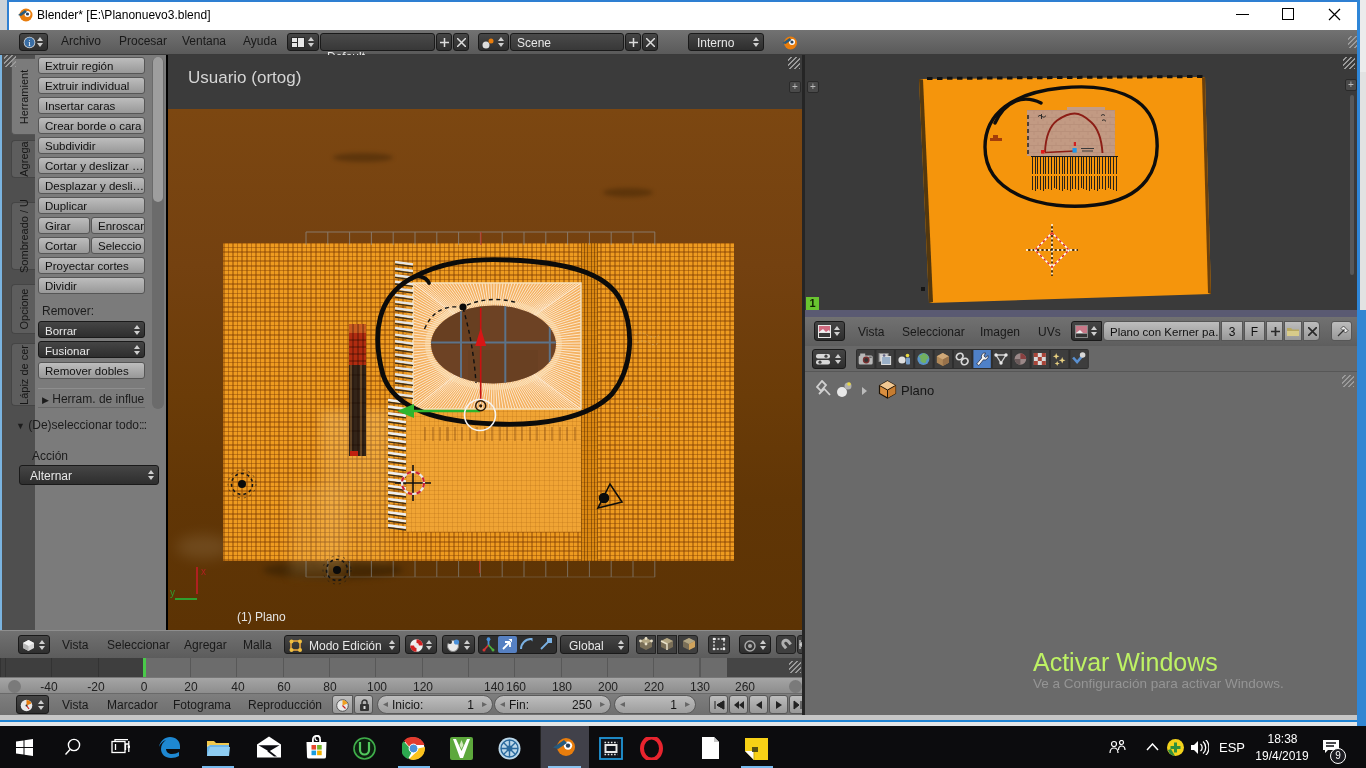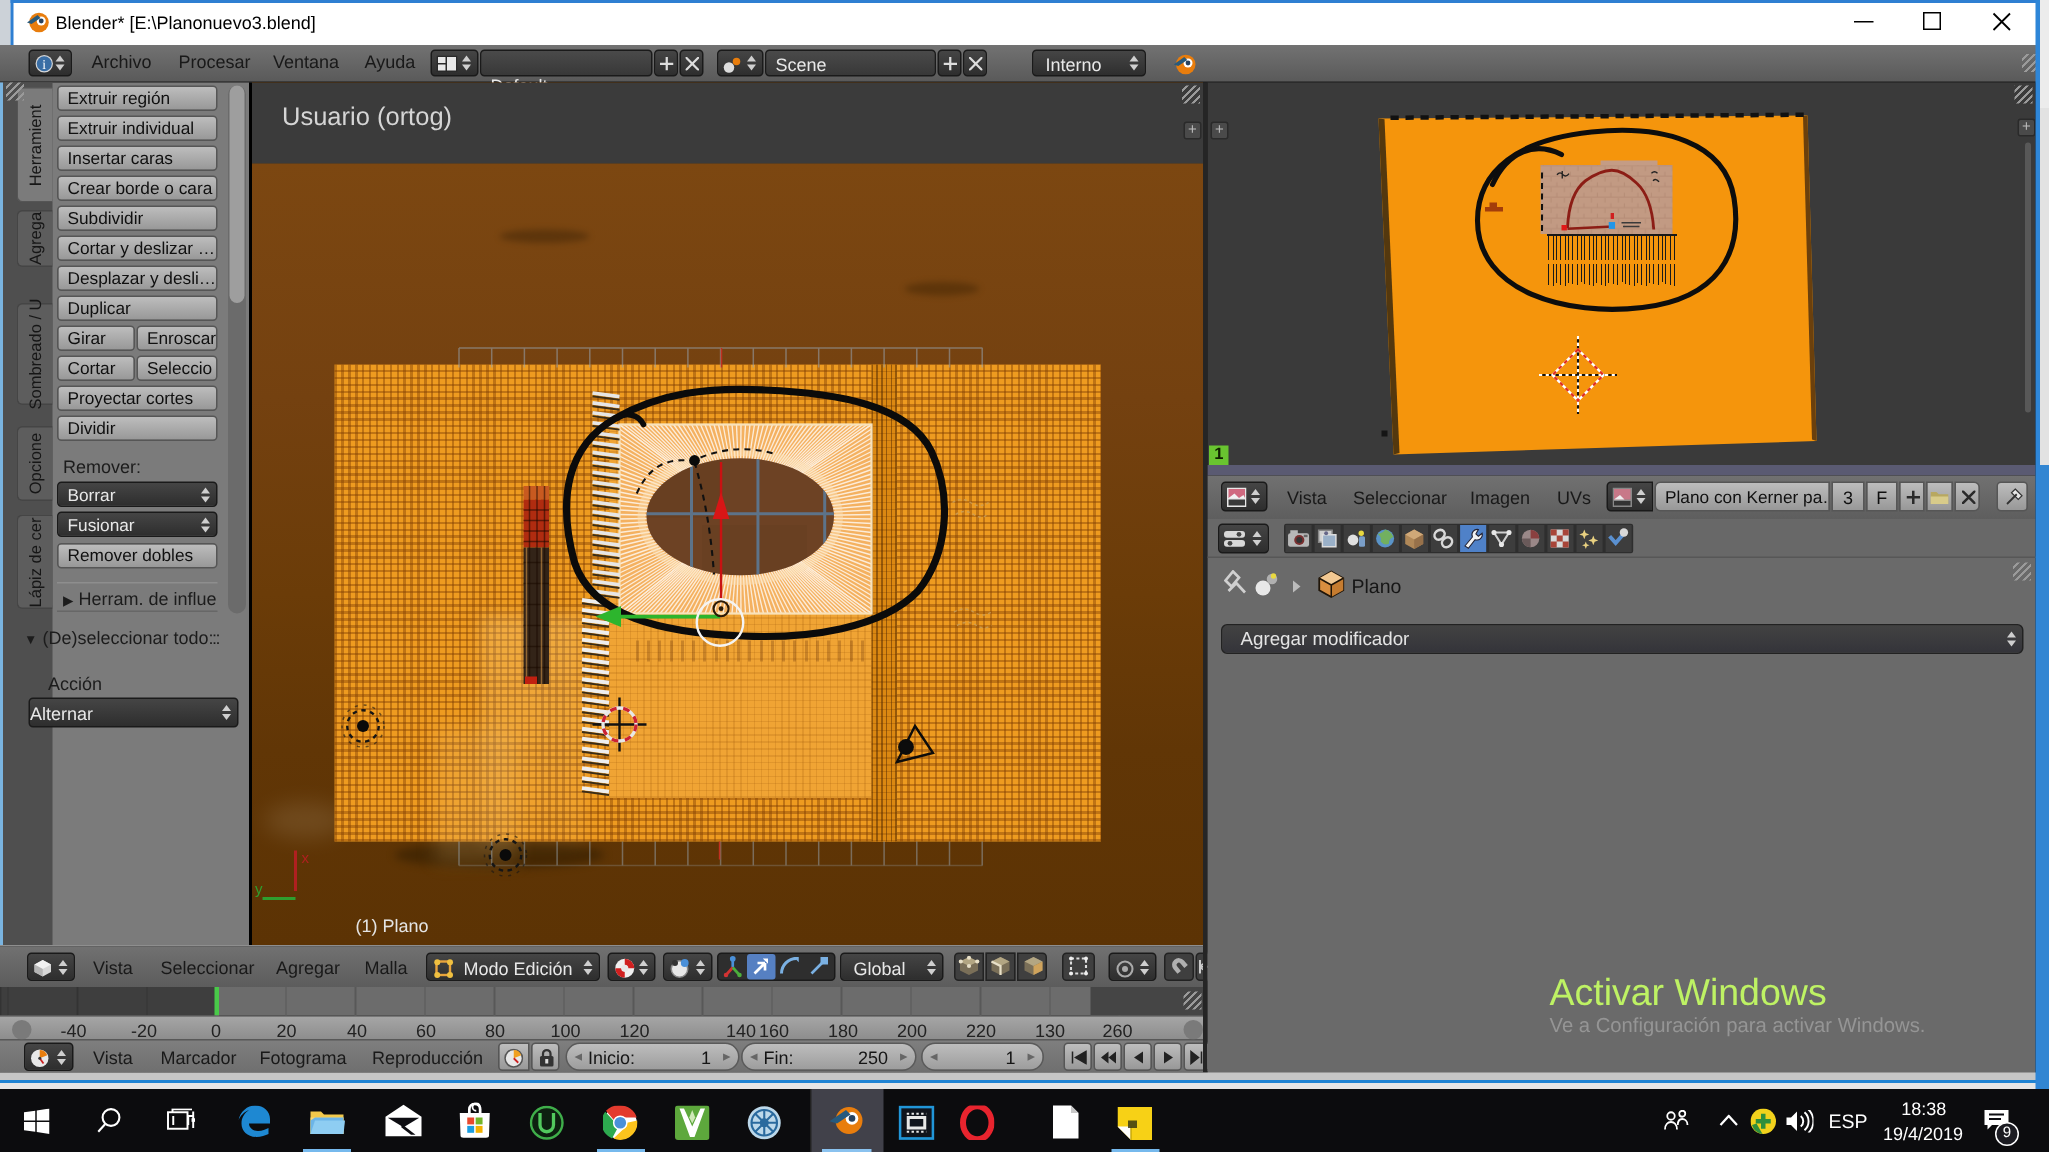--- a/index.html
+++ b/index.html
@@ -140,21 +140,21 @@
   <div class="lt abs tb" style="top:202px">Proyectar cortes</div>
   <div class="lt abs tb" style="top:222px">Dividir</div>
   <div class="abs" style="left:40px;top:249px;font-size:12px;color:#1c1c1c">Remover:</div>
   <div class="dk abs tb" style="top:266px;padding-top:3px">Borrar<div class="chev"></div></div>
   <div class="dk abs tb" style="top:286px;padding-top:3px">Fusionar<div class="chev"></div></div>
   <div class="lt abs tb" style="top:307px">Remover dobles</div>
   <div class="abs" style="left:40px;top:337px;font-size:12px;color:#1c1c1c"><span style="font-size:9px">▶</span> Herram. de influe</div>
   <div class="abs" style="left:36px;top:333px;width:107px;height:20px;border-top:1px solid #8e8e8e;border-bottom:1px solid #676767"></div>
   <div class="abs" style="left:14px;top:363px;font-size:12px;color:#1c1c1c"><span style="font-size:9px">▼</span> (De)seleccionar todo<span style="letter-spacing:-1px">:::</span></div>
   <div class="abs" style="left:30px;top:394px;font-size:12px;color:#1c1c1c">Acción</div>
-  <div class="dk abs" style="left:17px;top:410px;width:140px;height:20px;padding:3px 0 0 0">Alternar<div class="chev"></div></div>
+  <div class="dk abs" style="left:17px;top:410px;width:140px;height:20px;padding:3px 0 0 10px">Alternar<div class="chev"></div></div>
 
   <div class="abs" style="left:150px;top:2px;width:12px;height:352px;background:#6b6b6b;border-radius:6px"></div>
   <div class="abs" style="left:151px;top:2px;width:10px;height:145px;background:#9e9e9e;border-radius:5px"></div>
   <div class="grab" style="left:2px;top:0px"></div>
 </div>
 
 <div class="abs" id="vp" style="left:168px;top:55px;width:634px;height:575px;background:#6e3d08;overflow:hidden">
 
   <div class="abs" style="left:0;top:54px;width:634px;height:521px;background:linear-gradient(#7c4711 0%,#744110 30%,#6b3c08 55%,#613606 75%,#5c3304 100%)"></div>
   <div class="abs" style="left:165px;top:98px;width:60px;height:9px;background:#54300a;border-radius:50%;filter:blur(2px);opacity:.75"></div>
@@ -1032,21 +1032,20 @@
         <circle cx="33" cy="4" r="1.8" fill="#e8d840"></circle>
     <path d="M46 7 L51 11 L46 15 Z" fill="#bbb"></path>
   </svg>
   <svg class="abs" style="left:73px;top:8px" width="19" height="19" viewBox="0 0 19 19">
     <path d="M9.5 1 L17.5 5.5 V13.5 L9.5 18 L1.5 13.5 V5.5 Z" fill="#d98e3f" stroke="#201508" stroke-width="1.2"></path>
     <path d="M9.5 1 L17.5 5.5 L9.5 10 L1.5 5.5 Z" fill="#f2c892"></path>
     <path d="M9.5 10 L17.5 5.5 V13.5 L9.5 18 Z" fill="#c67c30"></path>
     <path d="M9.5 10 V18 M9.5 10 L1.5 5.5 M9.5 10 L17.5 5.5" stroke="#201508" stroke-width="1"></path>
   </svg>
   <div class="abs" style="left:96px;top:11px;font-size:13px;color:#161616">Plano</div>
-  <div class="abs" style="left:9px;top:44px;width:535px;height:20px;background:linear-gradient(#424242,#34343a);border:1px solid #222;border-radius:4px;color:#e4e4e4;font-size:12.5px;padding:2px 0 0 12px">Agregar modificador<div class="chev"></div></div>
   <div class="abs" style="left:228px;top:276px;font-size:25px;color:#bef264">Activar Windows</div>
   <div class="abs" style="left:228px;top:304px;font-size:13.5px;color:#959595">Ve a Configuración para activar Windows.</div>
   <div class="grab" style="left:537px;top:3px"></div>
 </div>
 
 <div class="abs" style="left:0;top:715px;width:1366px;height:4.5px;background:#c6c6c6"></div>
 <div class="abs" style="left:0;top:719.5px;width:1366px;height:2.5px;background:#1f83d3"></div>
 <div class="abs" style="left:0;top:722px;width:1366px;height:4px;background:#e6e6e6"></div>
 
 <div class="abs" style="left:1357px;top:0;width:3px;height:726px;background:#2e86d8"></div>

